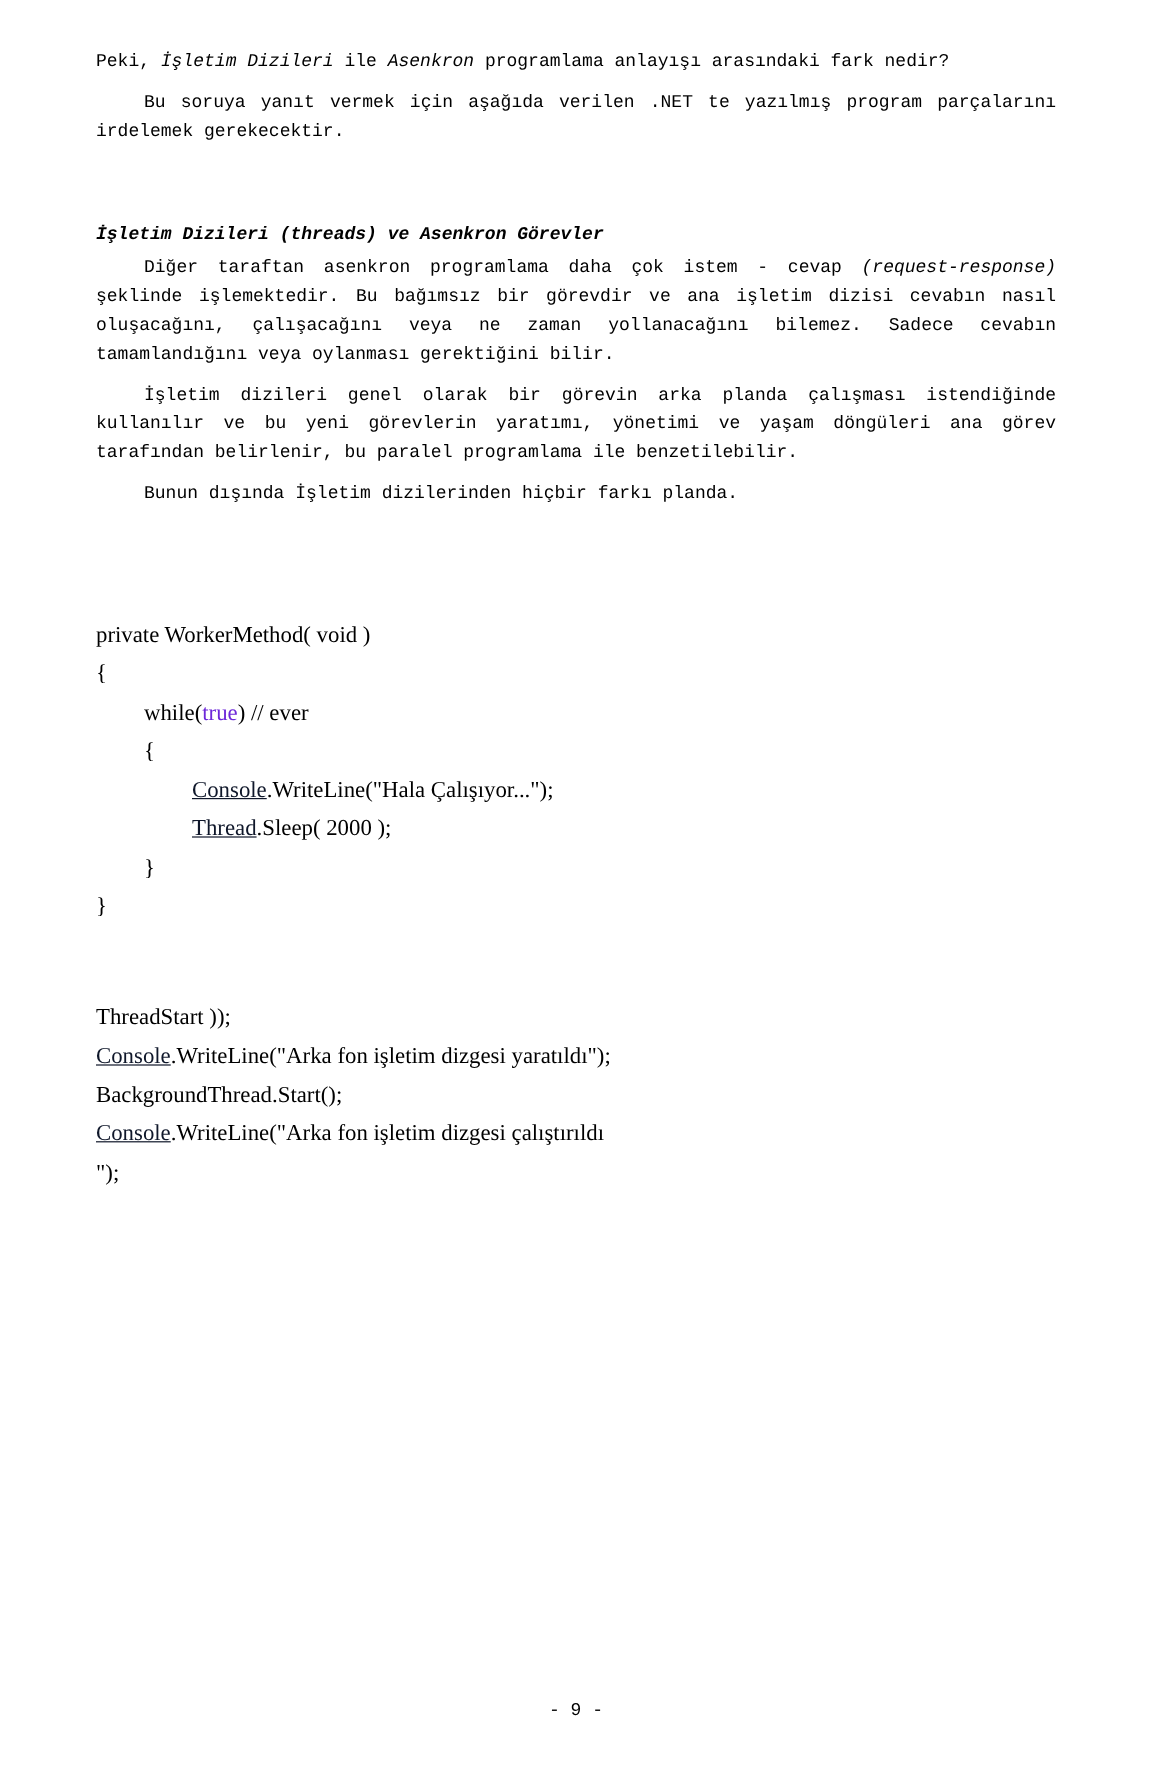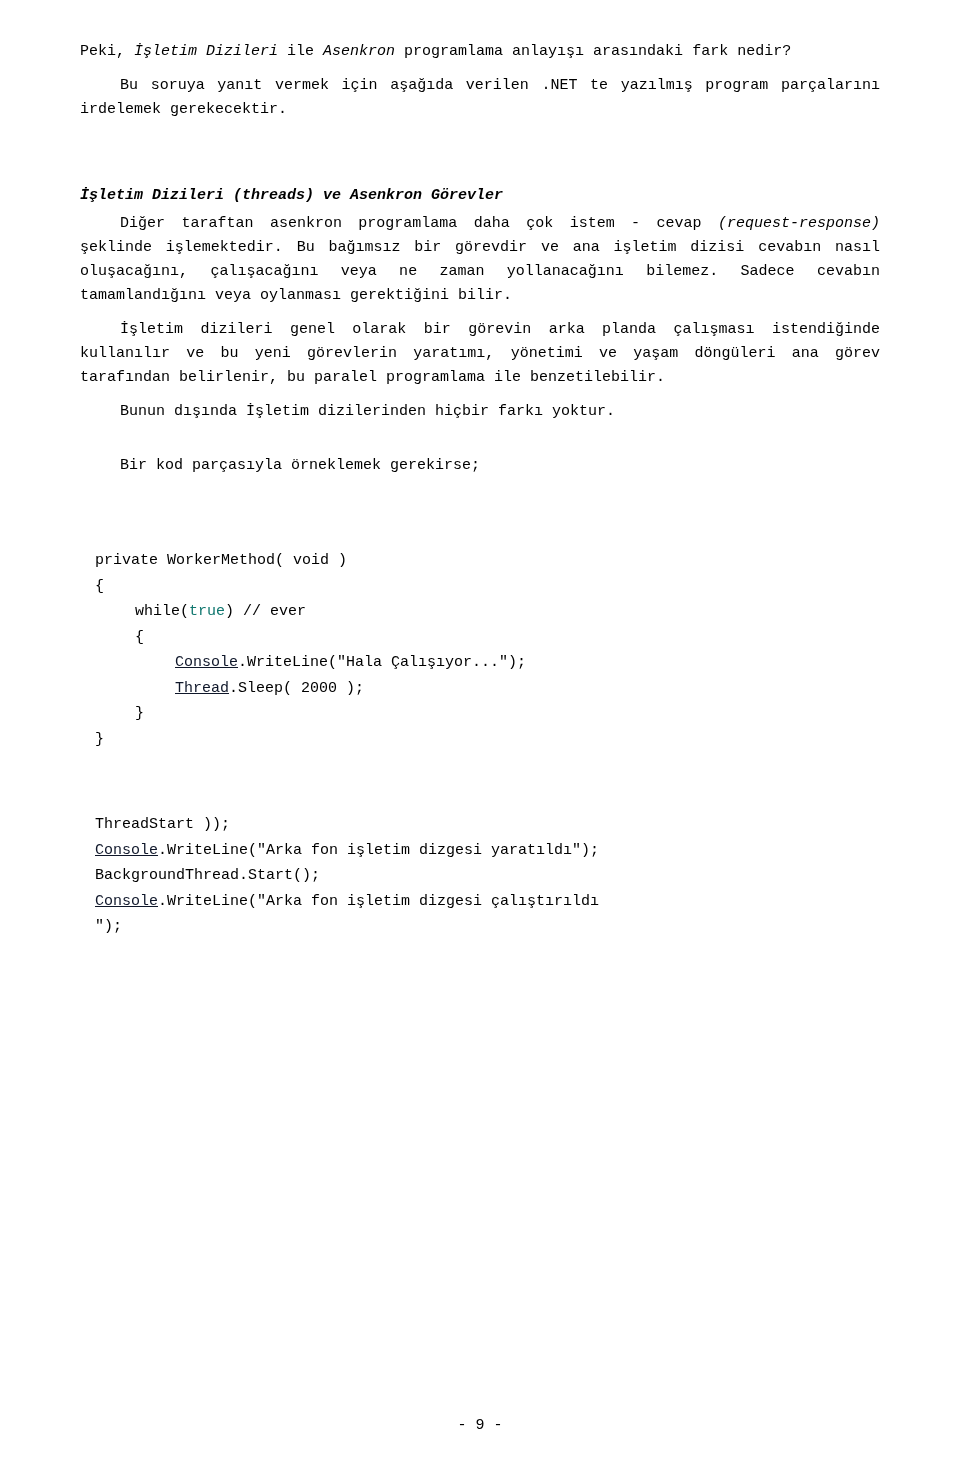--- a/index.html
+++ b/index.html
@@ -36,23 +36,23 @@
       margin-top: 30px;
       margin-bottom: 4px;
       font-size: 15px;
     }
 
     .italic {
       font-style: italic;
     }
 
     .code-block {
-      font-family: Liberation Mono, monospace;
-      font-size: 15px;
-      margin: 20px 0 20px 15px;
+      font-family: Liberation Serif, serif;
+      font-size: 19px;
+      margin: 20px 0 20px 0;
       line-height: 1.7;
     }
 
     .code-line {
       display: block;
       white-space: pre;
     }
 
     .code-indent1 {
       padding-left: 40px;
@@ -61,21 +61,21 @@
     .code-indent2 {
       padding-left: 80px;
     }
 
     .link {
       color: #0f172a;
       text-decoration: underline;
     }
 
     .keyword-blue {
-      color: #0f766e;
+      color: #6d28d9;
     }
 
     .page-number {
       text-align: center;
       margin-top: 40px;
       font-size: 15px;
       position: absolute;
       bottom: 40px;
       left: 0;
       right: 0;
@@ -116,28 +116,25 @@
 
   <p class="para para-indent">
     Diğer taraftan asenkron programlama daha çok istem - cevap <span class="italic">(request-response)</span> şeklinde işlemektedir. Bu bağımsız bir görevdir ve ana işletim dizisi cevabın nasıl oluşacağını, çalışacağını veya ne zaman yollanacağını bilemez. Sadece cevabın tamamlandığını veya oylanması gerektiğini bilir.
   </p>
 
   <p class="para para-indent">
     İşletim dizileri genel olarak bir görevin arka planda çalışması istendiğinde kullanılır ve bu yeni görevlerin yaratımı, yönetimi ve yaşam döngüleri ana görev tarafından belirlenir, bu paralel programlama ile benzetilebilir.
   </p>
 
   <p class="para para-indent">
-    Bunun dışında İşletim dizilerinden hiçbir farkı yoktur.
+    Bunun dışında İşletim dizilerinden hiçbir farkı planda.
   </p>
 
   <div class="spacer"></div>
 
-  <p class="para para-indent">
-    Bir kod parçasıyla örneklemek gerekirse;
-  </p>
 
   <div class="spacer"></div>
   <div class="spacer"></div>
 
   <div class="code-block">
     <span class="code-line">private WorkerMethod( void )</span>
     <span class="code-line">{</span>
     <span class="code-line code-indent1">while(<span class="keyword-blue">true</span>) // ever</span>
     <span class="code-line code-indent1">{</span>
     <span class="code-line code-indent2"><span class="link">Console</span>.WriteLine("Hala Çalışıyor...");</span>

